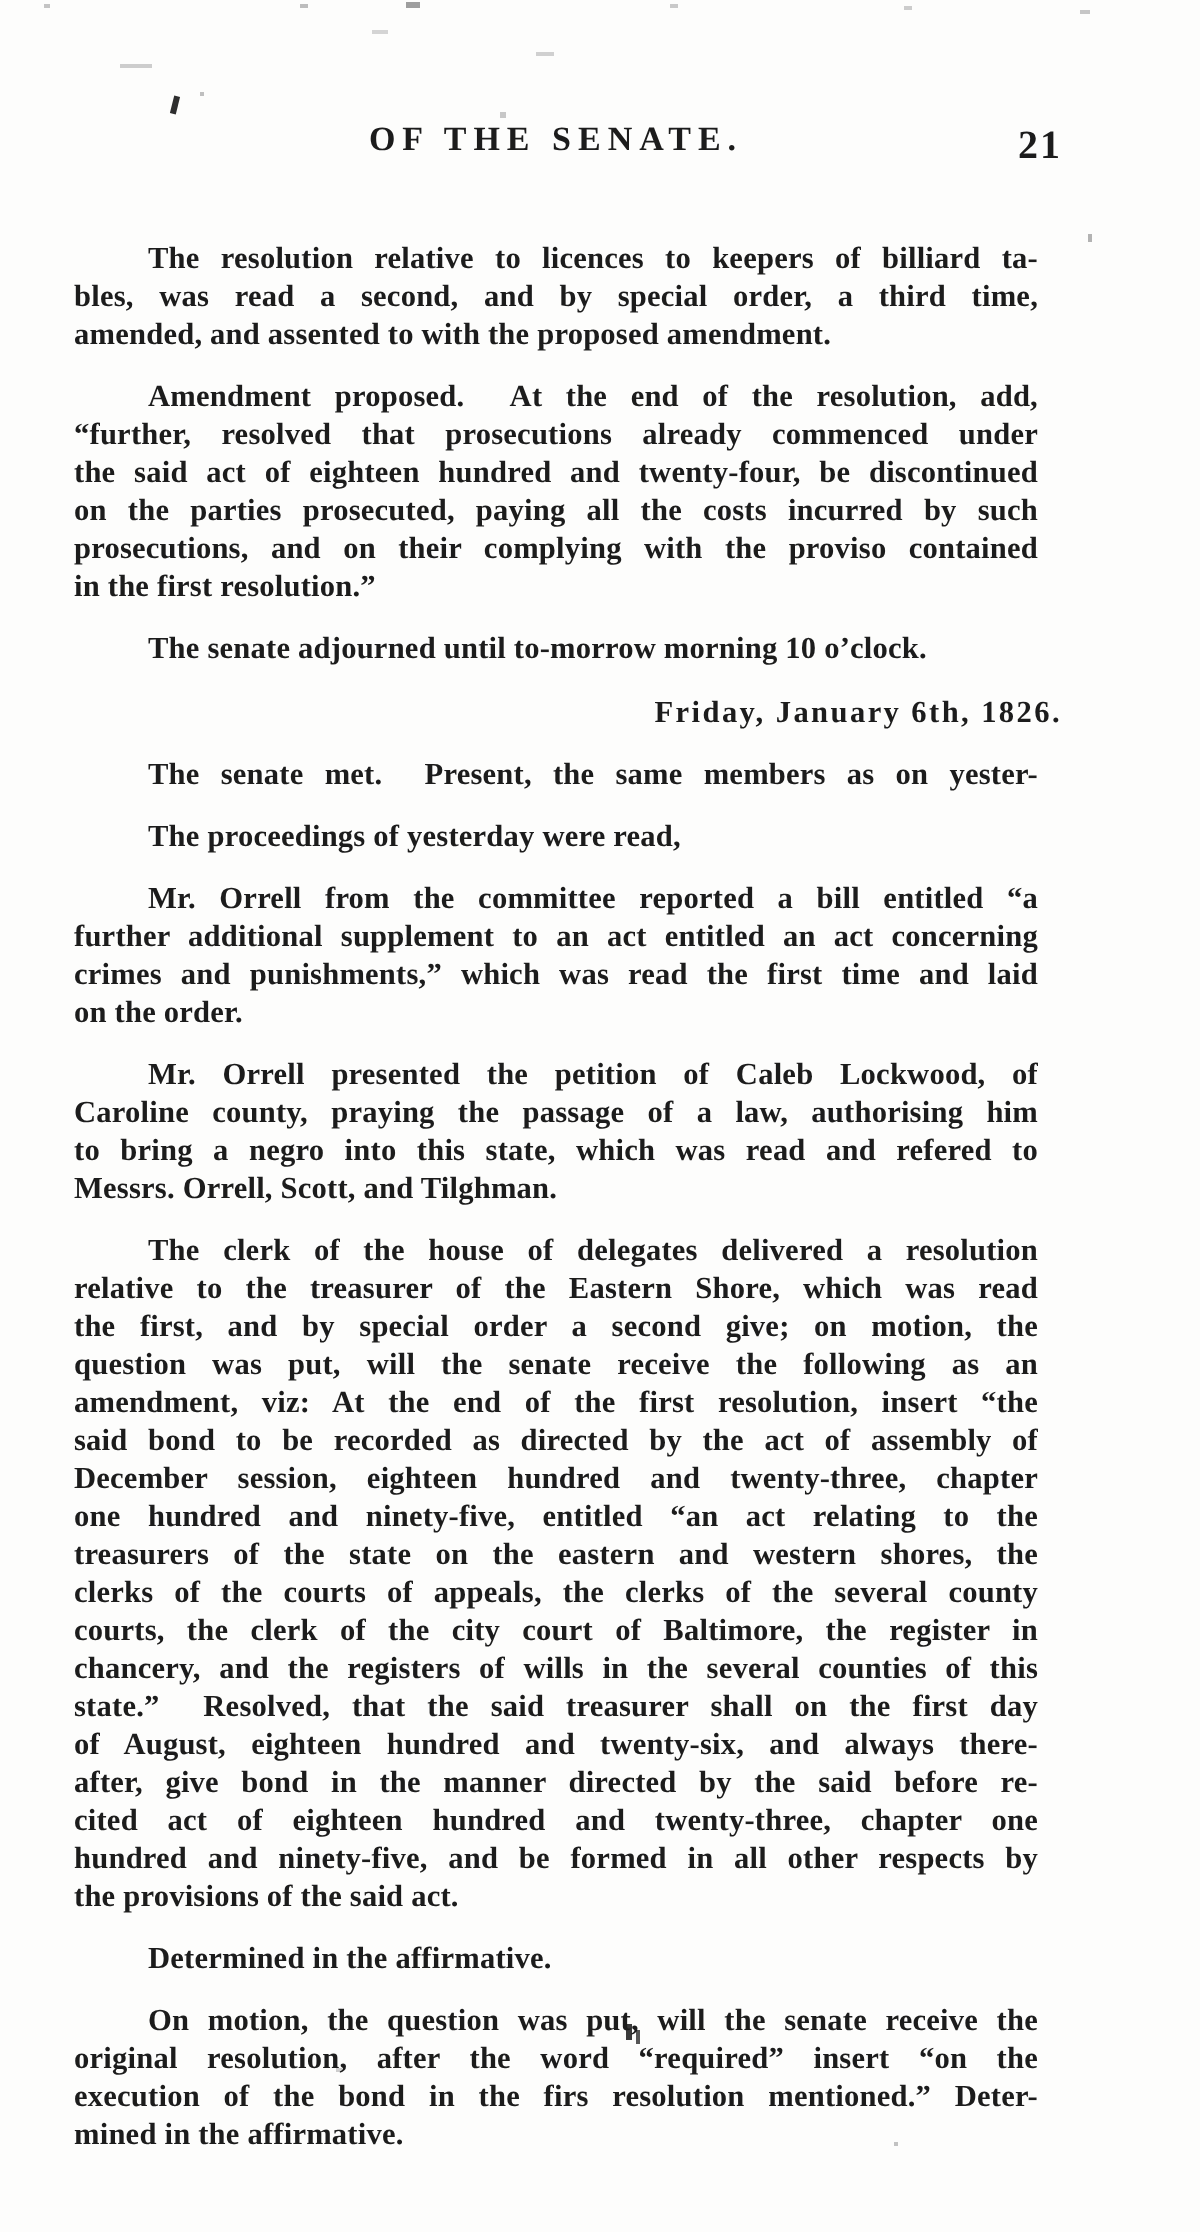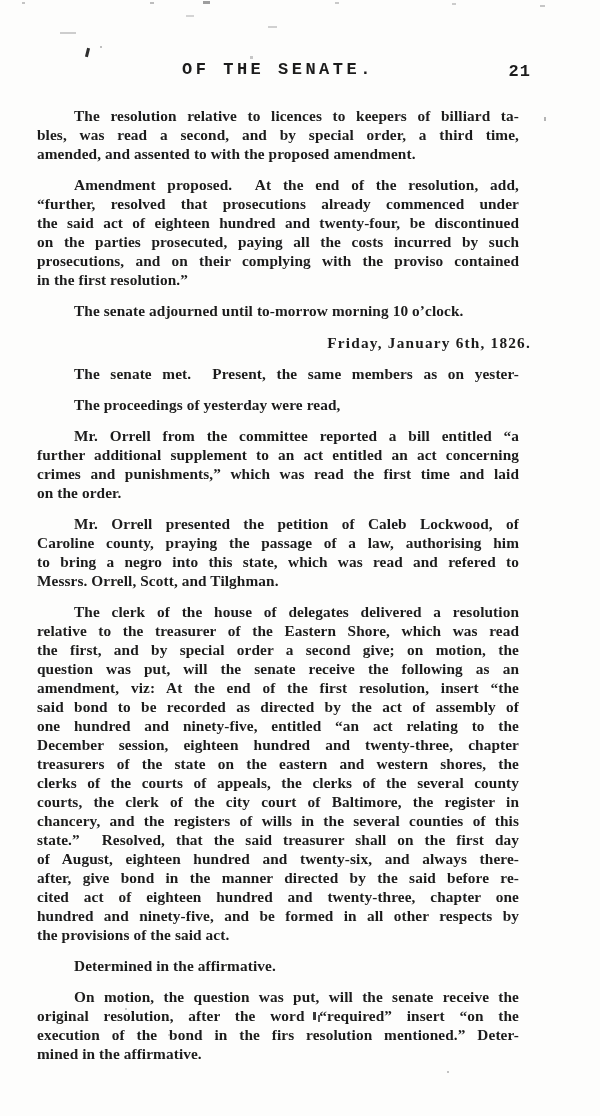--- a/index.html
+++ b/index.html
@@ -14,37 +14,36 @@
   }
   .text-block {
     position: absolute;
     left: 25px;
     top: 60px;
     width: 506px;
   }
   .page-header {
     position: relative;
     height: 22px;
-    margin-bottom: 24px;
-    font-family: Liberation Mono, monospace;
+    margin-bottom: 38px;
   }
   .running-title {
     display: block;
     text-align: center;
     font-weight: 700;
     font-size: 17px;
     letter-spacing: 3.5px;
     white-space: nowrap;
   }
   .page-number {
     position: absolute;
     right: 0;
     top: 2px;
     font-weight: 700;
-    font-size: 17px;
+    font-size: 20px;
     letter-spacing: 1px;
   }
   .body-text {
     font-size: 15.3px;
     line-height: 19px;
     font-weight: 700;
     letter-spacing: 0.1px;
   }
   .paragraph { margin: 12px; }
   .line {
@@ -130,22 +129,22 @@
           <div class="line">to bring a negro into this state, which was read and refered to</div>
           <div class="line last">Messrs. Orrell, Scott, and Tilghman.</div>
         </div>
         <div class="paragraph">
           <div class="line first">The clerk of the house of delegates delivered a resolution</div>
           <div class="line">relative to the treasurer of the Eastern Shore, which was read</div>
           <div class="line">the first, and by special order a second give; on motion, the</div>
           <div class="line">question was put, will the senate receive the following as an</div>
           <div class="line">amendment, viz: At the end of the first resolution, insert “the</div>
           <div class="line">said bond to be recorded as directed by the act of assembly of</div>
+          <div class="line">December session, eighteen hundred and twenty-three, chapter</div>
           <div class="line">one hundred and ninety-five, entitled “an act relating to the</div>
-          <div class="line">December session, eighteen hundred and twenty-three, chapter</div>
           <div class="line">treasurers of the state on the eastern and western shores, the</div>
           <div class="line">clerks of the courts of appeals, the clerks of the several county</div>
           <div class="line">courts, the clerk of the city court of Baltimore, the register in</div>
           <div class="line">chancery, and the registers of wills in the several counties of this</div>
           <div class="line">state.”&nbsp; Resolved, that the said treasurer shall on the first day</div>
           <div class="line">of August, eighteen hundred and twenty-six, and always there-</div>
           <div class="line">after, give bond in the manner directed by the said before re-</div>
           <div class="line">cited act of eighteen hundred and twenty-three, chapter one</div>
           <div class="line">hundred and ninety-five, and be formed in all other respects by</div>
           <div class="line last">the provisions of the said act.</div>

